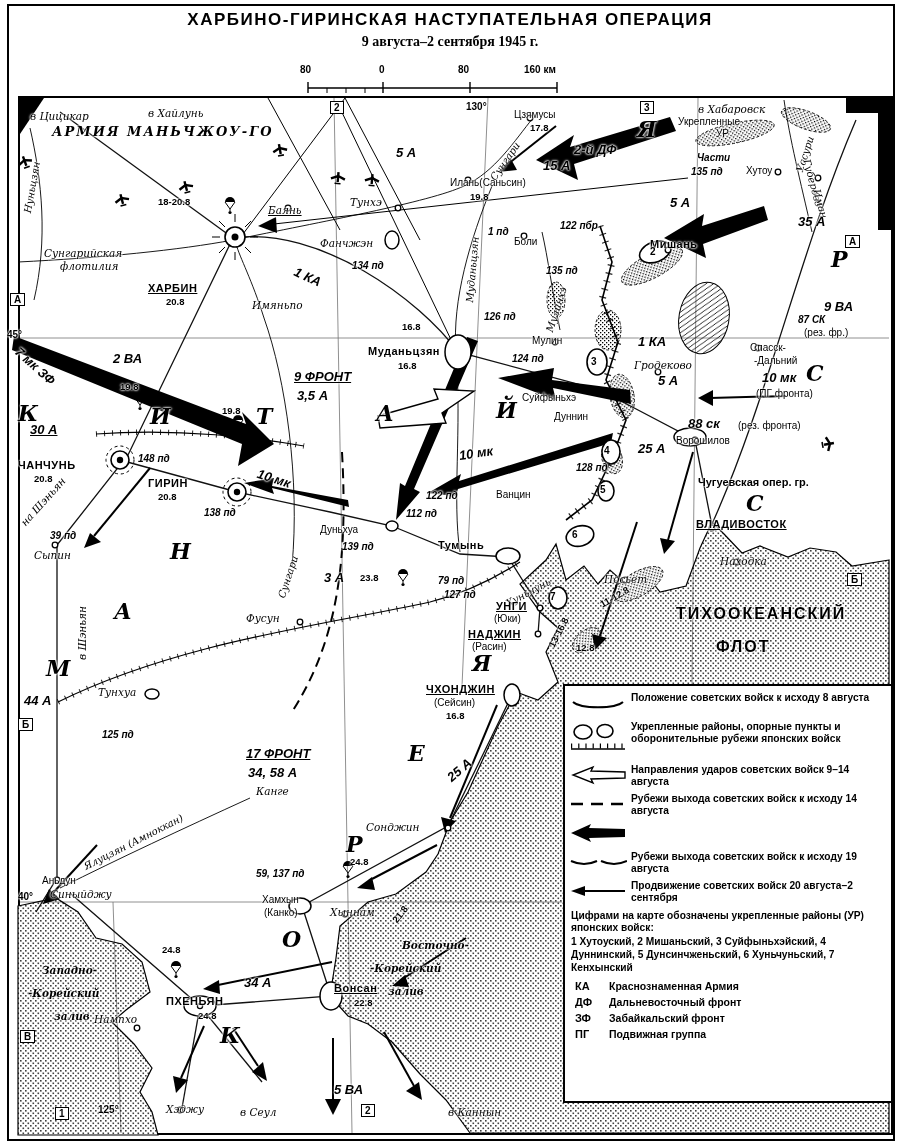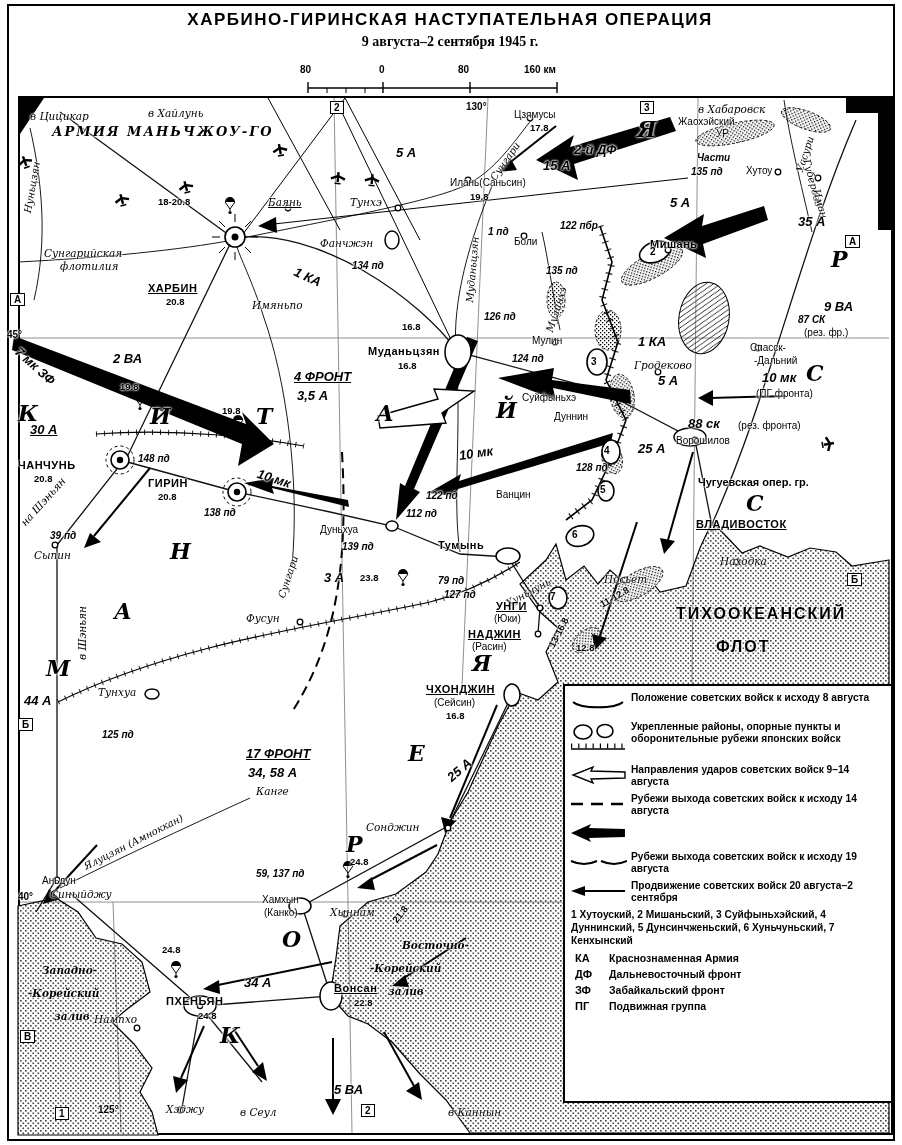--- a/index.html
+++ b/index.html
@@ -296,36 +296,36 @@
   <div id="labels-layer">
       <span class="lbl it" style="left: 30px; top: 110px;">в Цицикар</span>
       <span class="lbl it" style="left: 148px; top: 107px;">в Хайлунь</span>
       <span class="lbl rg" style="left: 52px; top: 124px;">АРМИЯ МАНЬЧЖОУ-ГО</span>
       <span class="lbl rv" style="left: 22px; top: 212px; transform: rotate(-80deg);">Нуньцзян</span>
       <span class="lbl dt" style="left: 158px; top: 196px;">18-20.8</span>
       <span class="lbl it" style="left: 44px; top: 247px;">Сунгарийская</span>
       <span class="lbl it" style="left: 60px; top: 260px;">флотилия</span>
       <span class="lbl CT u" style="left: 148px; top: 282px;">ХАРБИН</span>
       <span class="lbl dt" style="left: 166px; top: 296px;">20.8</span>
-      <span class="lbl it" style="left: 268px; top: 196px; text-decoration: underline;">Баянь</span>
+      <span class="lbl it" style="left: 268px; top: 204px; text-decoration: underline;">Баянь</span>
       <span class="lbl it" style="left: 350px; top: 196px;">Тунхэ</span>
       <span class="lbl it" style="left: 320px; top: 237px;">Фанчжэн</span>
       <span class="lbl un" style="left: 352px; top: 260px;">134 пд</span>
       <span class="lbl UN" style="left: 396px; top: 145px;">5 А</span>
       <span class="lbl co" style="left: 466px; top: 101px;">130°</span>
       <span class="lbl ct" style="left: 514px; top: 109px;">Цзямусы</span>
       <span class="lbl dt" style="left: 530px; top: 122px;">17.8</span>
       <span class="lbl rv" style="left: 488px; top: 176px; transform: rotate(-55deg);">Сунгари</span>
       <span class="lbl UN" style="left: 574px; top: 142px;">2-й ДФ</span>
       <span class="lbl UN" style="left: 543px; top: 158px;">15 А</span>
       <span class="lbl ct" style="left: 450px; top: 177px;">Илань(Саньсин)</span>
       <span class="lbl dt" style="left: 470px; top: 191px;">19.8</span>
       <span class="lbl LT" style="left: 637px; top: 116px;">Я</span>
       <span class="lbl it" style="left: 698px; top: 103px;">в Хабаровск</span>
-      <span class="lbl ct" style="left: 678px; top: 116px;">Жаохэйский</span>
+      <span class="lbl ct" style="left: 678px; top: 116px;">Укрепленные</span>
       <span class="lbl ct" style="left: 716px; top: 128px;">УР</span>
       <span class="lbl un" style="left: 697px; top: 152px;">Части</span>
       <span class="lbl un" style="left: 691px; top: 166px;">135 пд</span>
       <span class="lbl ct" style="left: 746px; top: 165px;">Хутоу</span>
       <span class="lbl rv" style="left: 794px; top: 170px; transform: rotate(-72deg);">Уссури</span>
       <span class="lbl rv" style="left: 812px; top: 158px; transform: rotate(75deg);">Губерово</span>
       <span class="lbl rv" style="left: 822px; top: 188px; transform: rotate(75deg);">Иман</span>
       <span class="lbl UN" style="left: 798px; top: 214px;">35 А</span>
       <span class="lbl UN" style="left: 670px; top: 195px;">5 А</span>
       <span class="lbl CT" style="left: 650px; top: 238px;">Мишань</span>
@@ -342,21 +342,21 @@
       <span class="lbl dt" style="left: 402px; top: 321px;">16.8</span>
       <span class="lbl CT" style="left: 368px; top: 345px;">Муданьцзян</span>
       <span class="lbl dt" style="left: 398px; top: 360px;">16.8</span>
       <span class="lbl ct" style="left: 522px; top: 392px;">Суйфыньхэ</span>
       <span class="lbl ct" style="left: 554px; top: 411px;">Дуннин</span>
       <span class="lbl co" style="left: 7px; top: 329px;">45°</span>
       <span class="lbl UN" style="left: 113px; top: 351px;">2 ВА</span>
       <span class="lbl UN" style="left: 22px; top: 344px; transform: rotate(42deg);">7 мк ЗФ</span>
       <span class="lbl dt" style="left: 120px; top: 381px;">19.8</span>
       <span class="lbl dt" style="left: 222px; top: 405px;">19.8</span>
-      <span class="lbl UN u" style="left: 294px; top: 369px;">4 ФРОНТ</span>
+      <span class="lbl UN u" style="left: 294px; top: 369px;">9 ФРОНТ</span>
       <span class="lbl UN" style="left: 297px; top: 388px;">3,5 А</span>
       <span class="lbl UN" style="left: 298px; top: 264px; transform: rotate(25deg);">1 КА</span>
       <span class="lbl UN" style="left: 638px; top: 334px;">1 КА</span>
       <span class="lbl it" style="left: 634px; top: 359px;">Гродеково</span>
       <span class="lbl UN" style="left: 658px; top: 373px;">5 А</span>
       <span class="lbl UN" style="left: 824px; top: 299px;">9 ВА</span>
       <span class="lbl un" style="left: 798px; top: 314px;">87 СК</span>
       <span class="lbl ct" style="left: 804px; top: 327px;">(рез. фр.)</span>
       <span class="lbl ct" style="left: 750px; top: 342px;">Спасск-</span>
       <span class="lbl ct" style="left: 754px; top: 355px;">-Дальний</span>
@@ -528,20 +528,21 @@
           <span class="lg-txt">Рубежи выхода советских войск к исходу 19 августа</span>
         </div>
         <div class="lg-row">
           <span class="lg-sym"><svg width="58" height="20">
               <line x1="10" y1="10" x2="56" y2="10" stroke="#000" stroke-width="1.8"></line>
               <polygon points="2,10 16,5 16,15" fill="#000"></polygon>
             </svg></span>
           <span class="lg-txt">Продвижение советских войск 20 августа–2 сентября</span>
         </div>
       </div>
+    <div class="lg-note">Цифрами на карте обозначены укрепленные районы (УР) японских войск:</div>
     <div class="lg-list">1 Хутоуский, 2 Мишаньский, 3 Суйфыньхэйский, 4 Дуннинский, 5 Дунсинчженьский, 6 Хуньчуньский, 7 Кенхынский</div>
     <div id="legend-abbrs">
         <div class="ab-row">
           <span class="ab-abbr">КА</span>
           <span class="ab-meaning">Краснознаменная Армия</span>
         </div>
         <div class="ab-row">
           <span class="ab-abbr">ДФ</span>
           <span class="ab-meaning">Дальневосточный фронт</span>
         </div>

